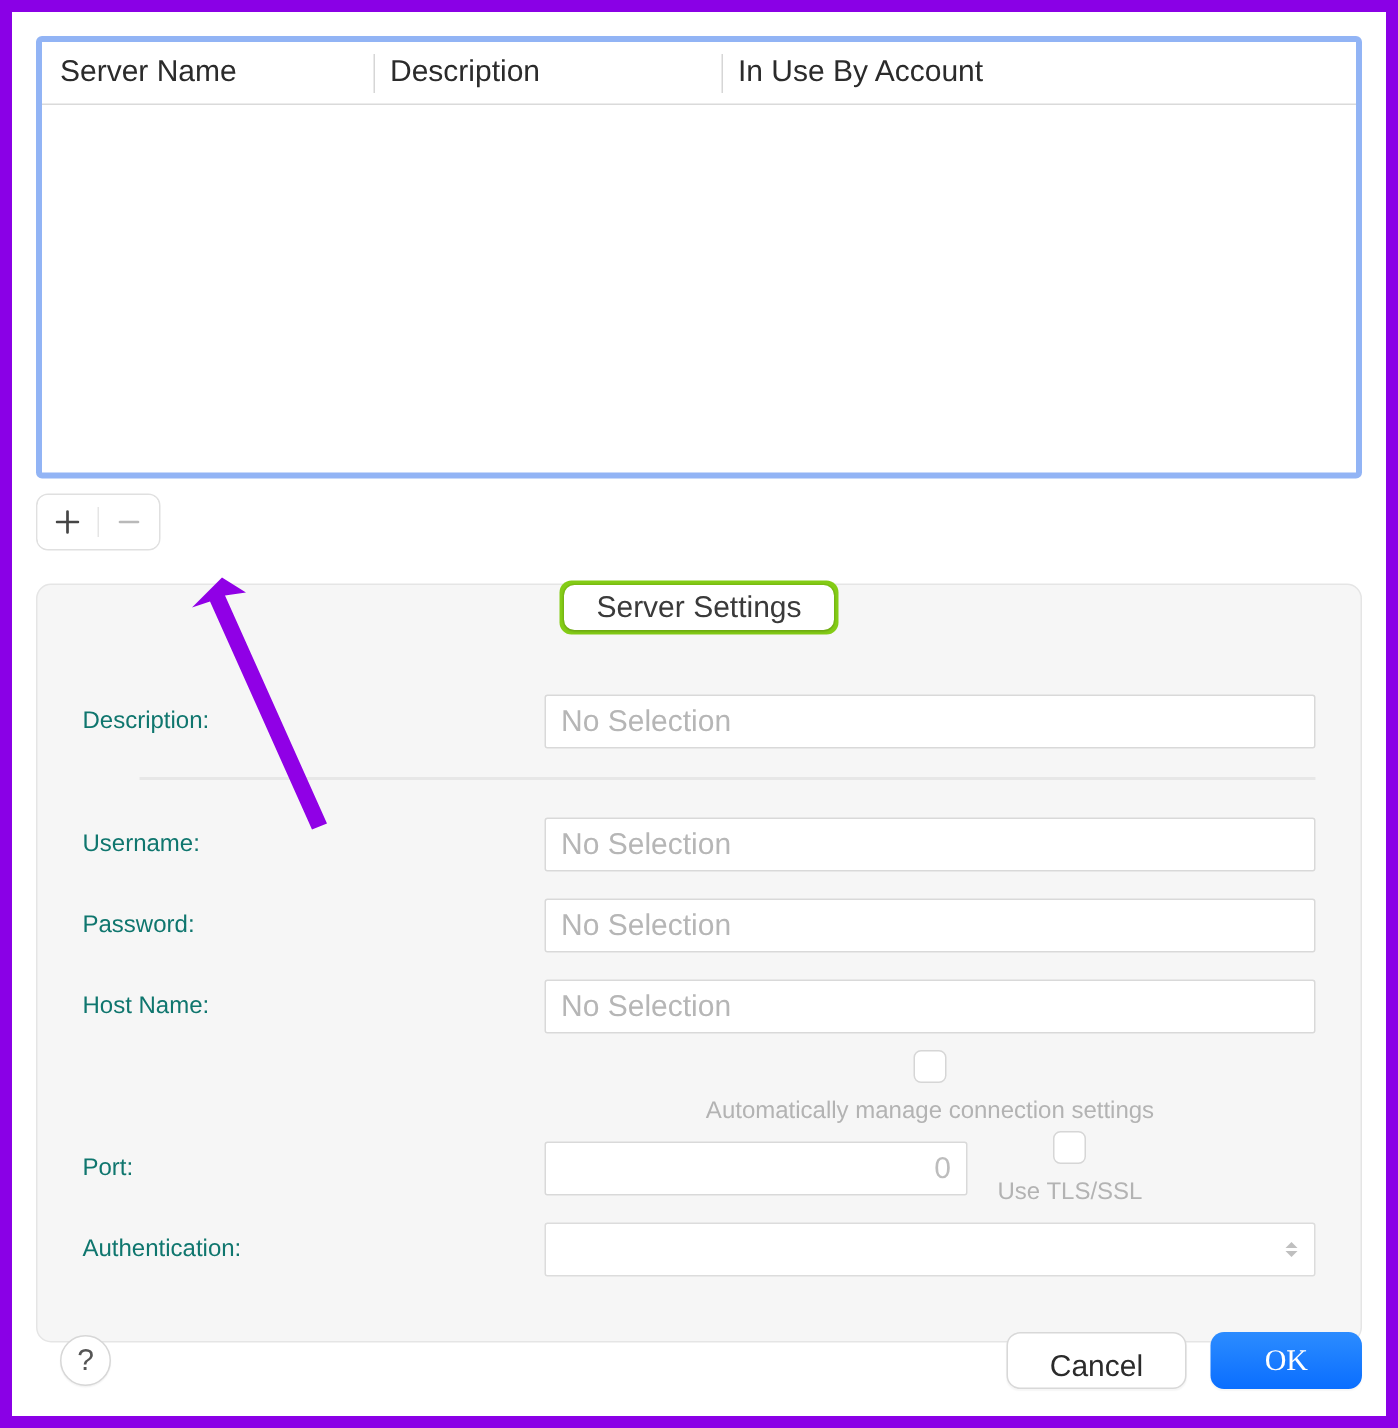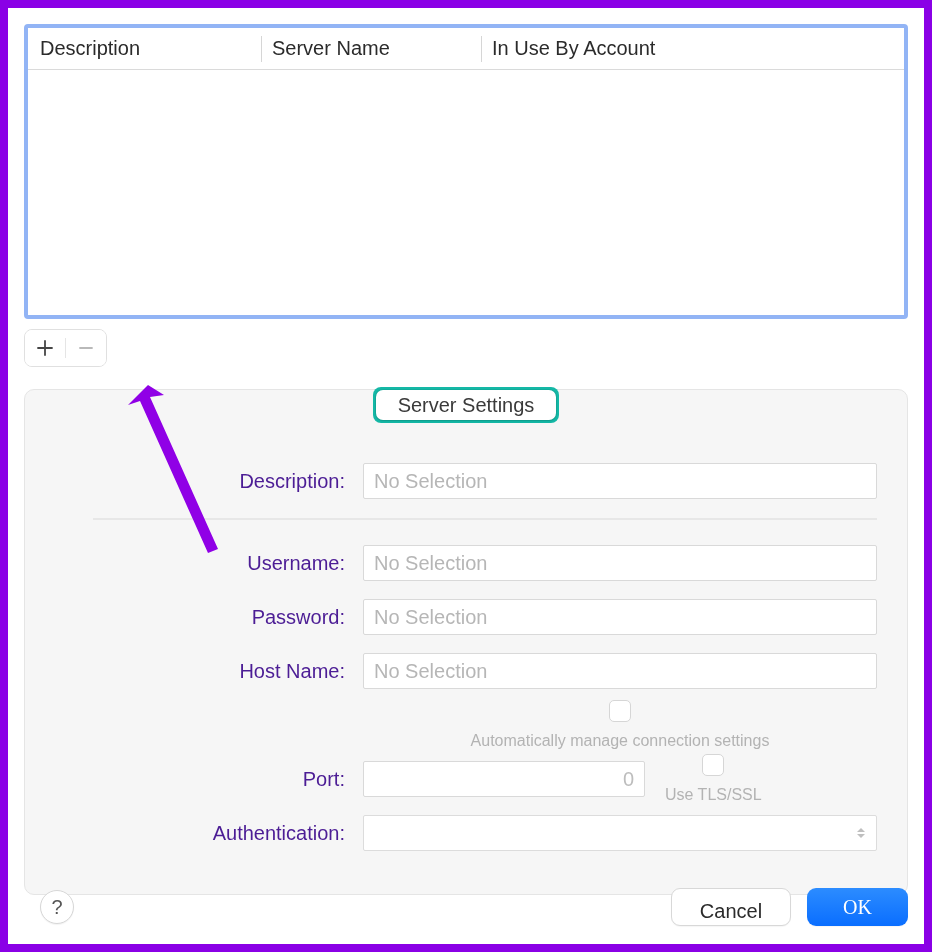--- a/index.html
+++ b/index.html
@@ -82,21 +82,21 @@
     }
     .tabs {
       position: relative;
       top: -3px;
       display: flex;
       justify-content: center;
       margin-bottom: 28px;
     }
     .seg {
       display: inline-flex;
-      background: #14b8a6;
+      background: #84cc16;
       border-radius: 8px;
       height: 36px;
       align-items: center;
       padding: 3px;
       gap: 28px;
     }
     .seg-btn {
       border: none; background: transparent;
       padding: 0 22px;
       height: 100%;
@@ -110,24 +110,24 @@
       background: #ffffff;
       box-shadow: 0 0 0 1px rgba(0,0,0,0.06), 0 1px 2px rgba(0,0,0,0.12);
     }
 
     .form-row {
       display: flex; align-items: center;
       height: 54px;
     }
     .form-row .label {
       width: 308px;
-      text-align: right;
+      text-align: left;
       padding-right: 18px;
-      font-size: 20px;
-      color: #4c1d95;
+      font-size: 16px;
+      color: #0f766e;
     }
     .field-col { flex: 1; }
     .txt {
       width: 100%;
       height: 36px;
       border: 1px solid #D9D9D9;
       background: #ffffff;
       border-radius: 2px;
       padding: 0 10px;
       font-size: 20px;
@@ -207,26 +207,26 @@
     }
   </style>
 </head>
 <body>
 
 <div class="window">
 
   
   <div class="table-wrap">
     <div class="table-header">
+      <div class="th th2">
+        <span>Server Name</span>
+        <span class="th-sep"></span>
+      </div>
       <div class="th th1">
         <span>Description</span>
-        <span class="th-sep"></span>
-      </div>
-      <div class="th th2">
-        <span>Server Name</span>
         <span class="th-sep"></span>
       </div>
       <div class="th th3">
         <span>In Use By Account</span>
       </div>
     </div>
     <div class="table-body"></div>
   </div>
 
   

